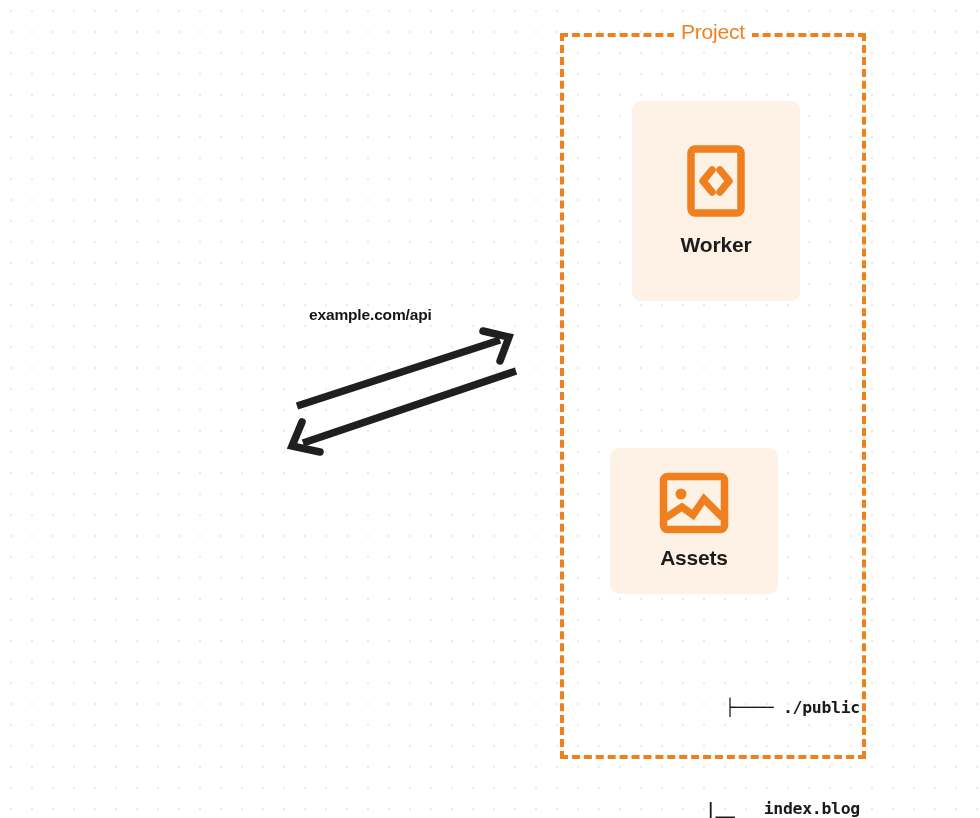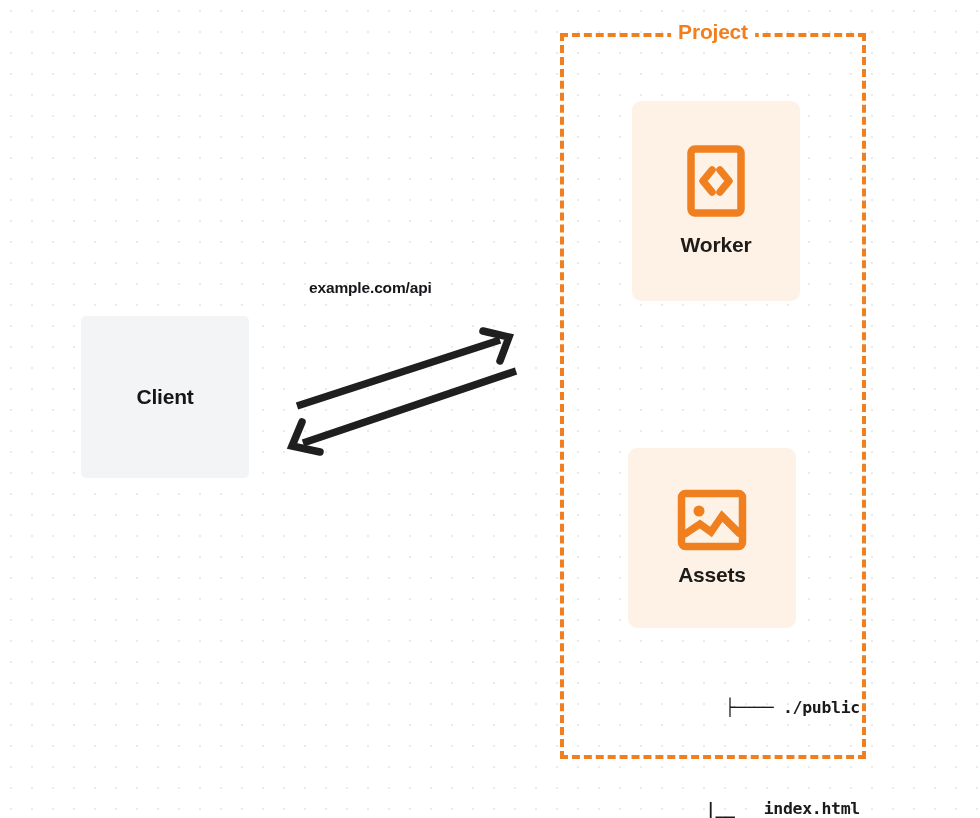--- a/index.html
+++ b/index.html
@@ -27,21 +27,21 @@
     border-radius:5px;
     display:flex; align-items:center; justify-content:center;
   }
   #client-box .lbl {
     font-size:21px; font-weight:700; color:#15161a; letter-spacing:-0.2px;
   }
 
   
   #arrows { position:absolute; left:0; top:0; width:980px; height:818px; pointer-events:none; }
   #arrow-label {
-    position:absolute; left:309px; top:279px;
+    position:absolute; left:309px; top:306px;
     font-size:15.5px; font-weight:700; color:#15161a; letter-spacing:-0.15px;
     white-space:nowrap;
   }
 
   
   #project-group {
     position:absolute;
     left:560px; top:33px;
     width:306px; height:726px;
   }
@@ -49,41 +49,41 @@
     position:absolute; inset:0;
     border:4px dashed #f0801f;
     background:transparent;
   }
   #project-title {
     position:absolute;
     left:50%; top:-13px;
     transform:translateX(-50%);
     background:#ffffff;
     padding:0 7px;
-    font-size:21px; font-weight:700; color:#f0801f;
+    font-size:21px; font-weight:400; color:#f0801f;
     letter-spacing:-0.2px;
     white-space:nowrap;
   }
 
   
   .node-card {
     position:absolute;
     background:#fdf2e5;
     border-radius:9px;
     display:flex; flex-direction:column;
     align-items:center; justify-content:center;text-align:center;
   }
   .node-card .node-label {
     font-size:21px; font-weight:700; color:#1d1c1a; letter-spacing:-0.2px;
   }
   #worker-card { left:72px; top:68px; width:168px; height:200px; }
   #worker-card .icon-wrap { margin-bottom:14px; }
   #worker-card .node-label { margin-top:2px; }
 
-  #assets-card { left:68px; top:415px; width:168px; height:180px; }
+  #assets-card { left:50px; top:415px; width:168px; height:146px; }
   #assets-card .icon-wrap { margin-bottom:12px; }
 
   svg { display:block; }
 
   
   #file-tree {
     position:absolute;
     left:48px; top:584px;
     width:252px;
     font-family:"DejaVu Sans Mono", "Liberation Mono", monospace;
@@ -95,23 +95,20 @@
     text-align:right;
     letter-spacing:-0.3px;
   }
   #file-tree .tl { display:block;margin-top:38px; }
 </style>
 </head>
 <body>
 
 <div id="canvas">
 
-  <div id="client-box">
-    <span class="lbl">Client</span>
-  </div>
 
   <div id="arrow-label">example.com/api</div>
 
   <svg id="arrows" viewBox="0 0 980 818" width="980" height="818" aria-hidden="true">
 
     <g>
       <line x1="297" y1="406" x2="500" y2="340" stroke="#1f1f1f" stroke-width="7.5" stroke-linecap="butt"></line>
       <polyline points="483,331 509,337 500,361" fill="none" stroke="#1f1f1f" stroke-width="7.5" stroke-linecap="round" stroke-linejoin="miter"></polyline>
     </g>
 
@@ -142,18 +139,18 @@
           <rect x="4.5" y="4.5" width="61" height="53" rx="4" ry="4" fill="none" stroke="#f0801f" stroke-width="7.5"></rect>
           <circle cx="22" cy="22" r="5.5" fill="#f0801f"></circle>
           <polyline points="8,45 23,35 34,43 45,27 62,44" fill="none" stroke="#f0801f" stroke-width="7.5" stroke-linecap="round" stroke-linejoin="miter"></polyline>
         </svg>
       </span>
       <span class="node-label">Assets</span>
     </div>
 
     <div id="file-tree">
       <span class="tl">├──── ./public</span>
-      <span class="tl">     |__   index.html</span>
+      <span class="tl">     |__   index.blog</span>
       
     </div>
   </div>
 
 </div>
 
 </body></html>

